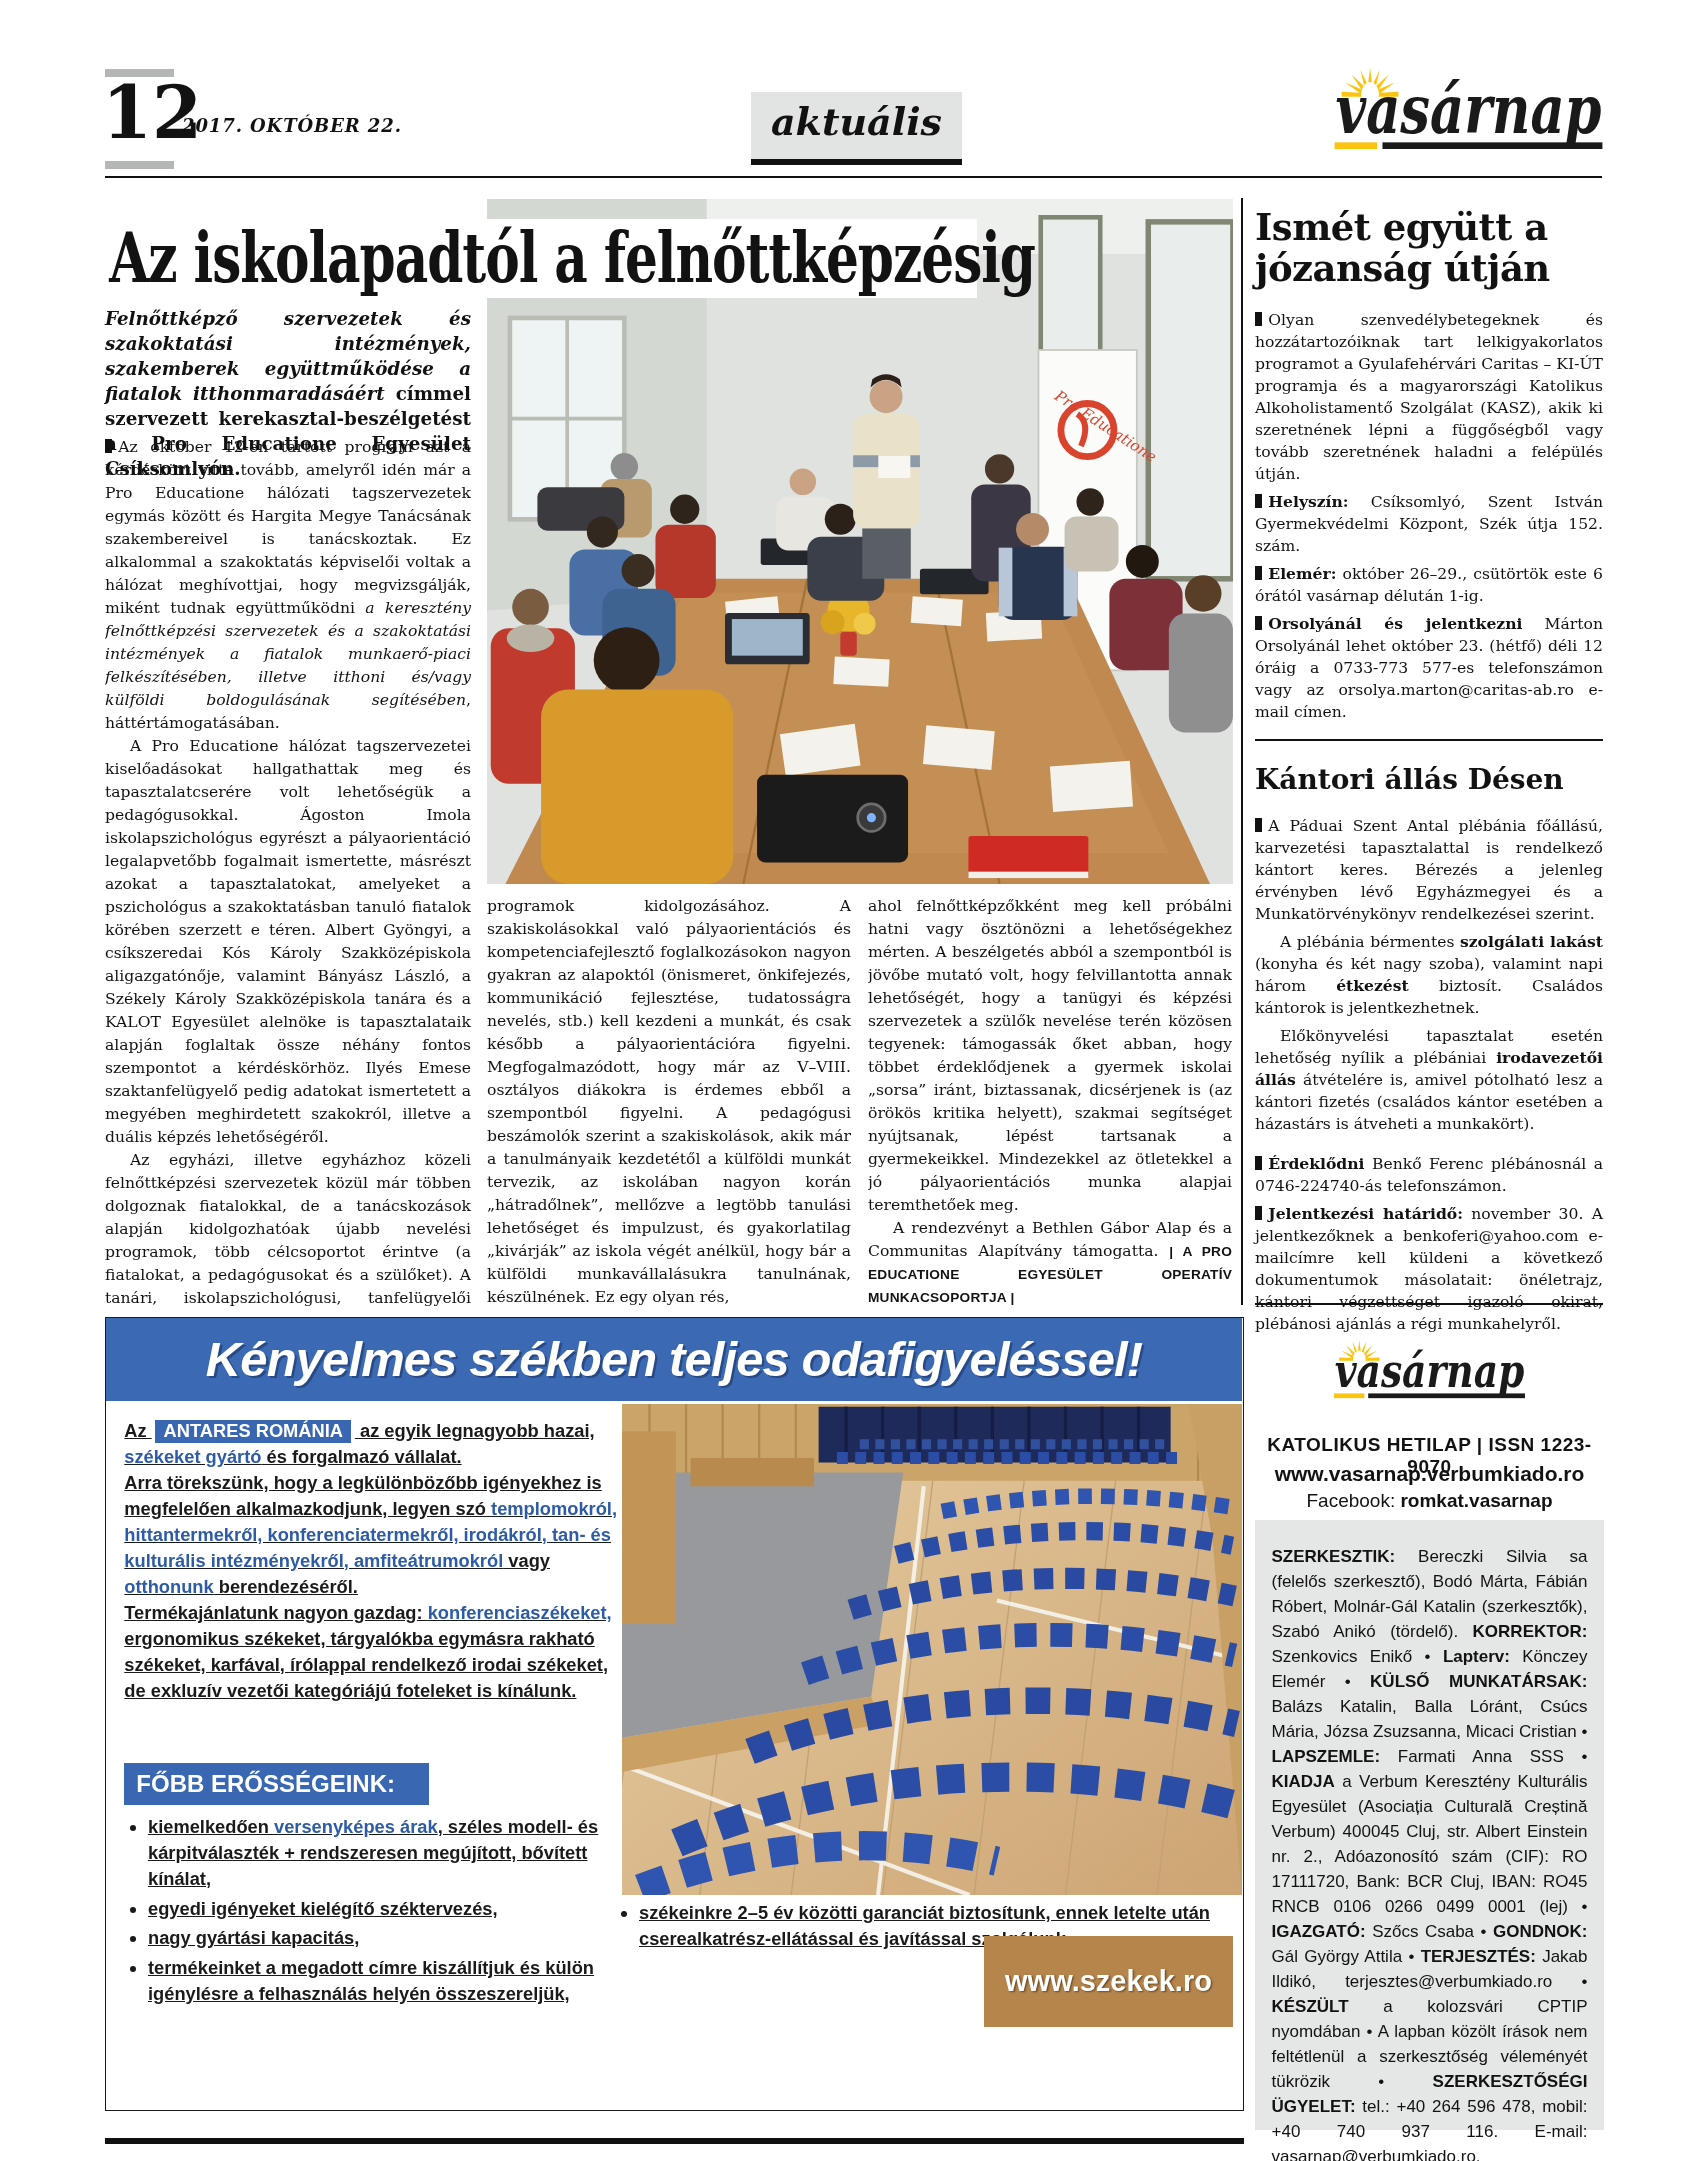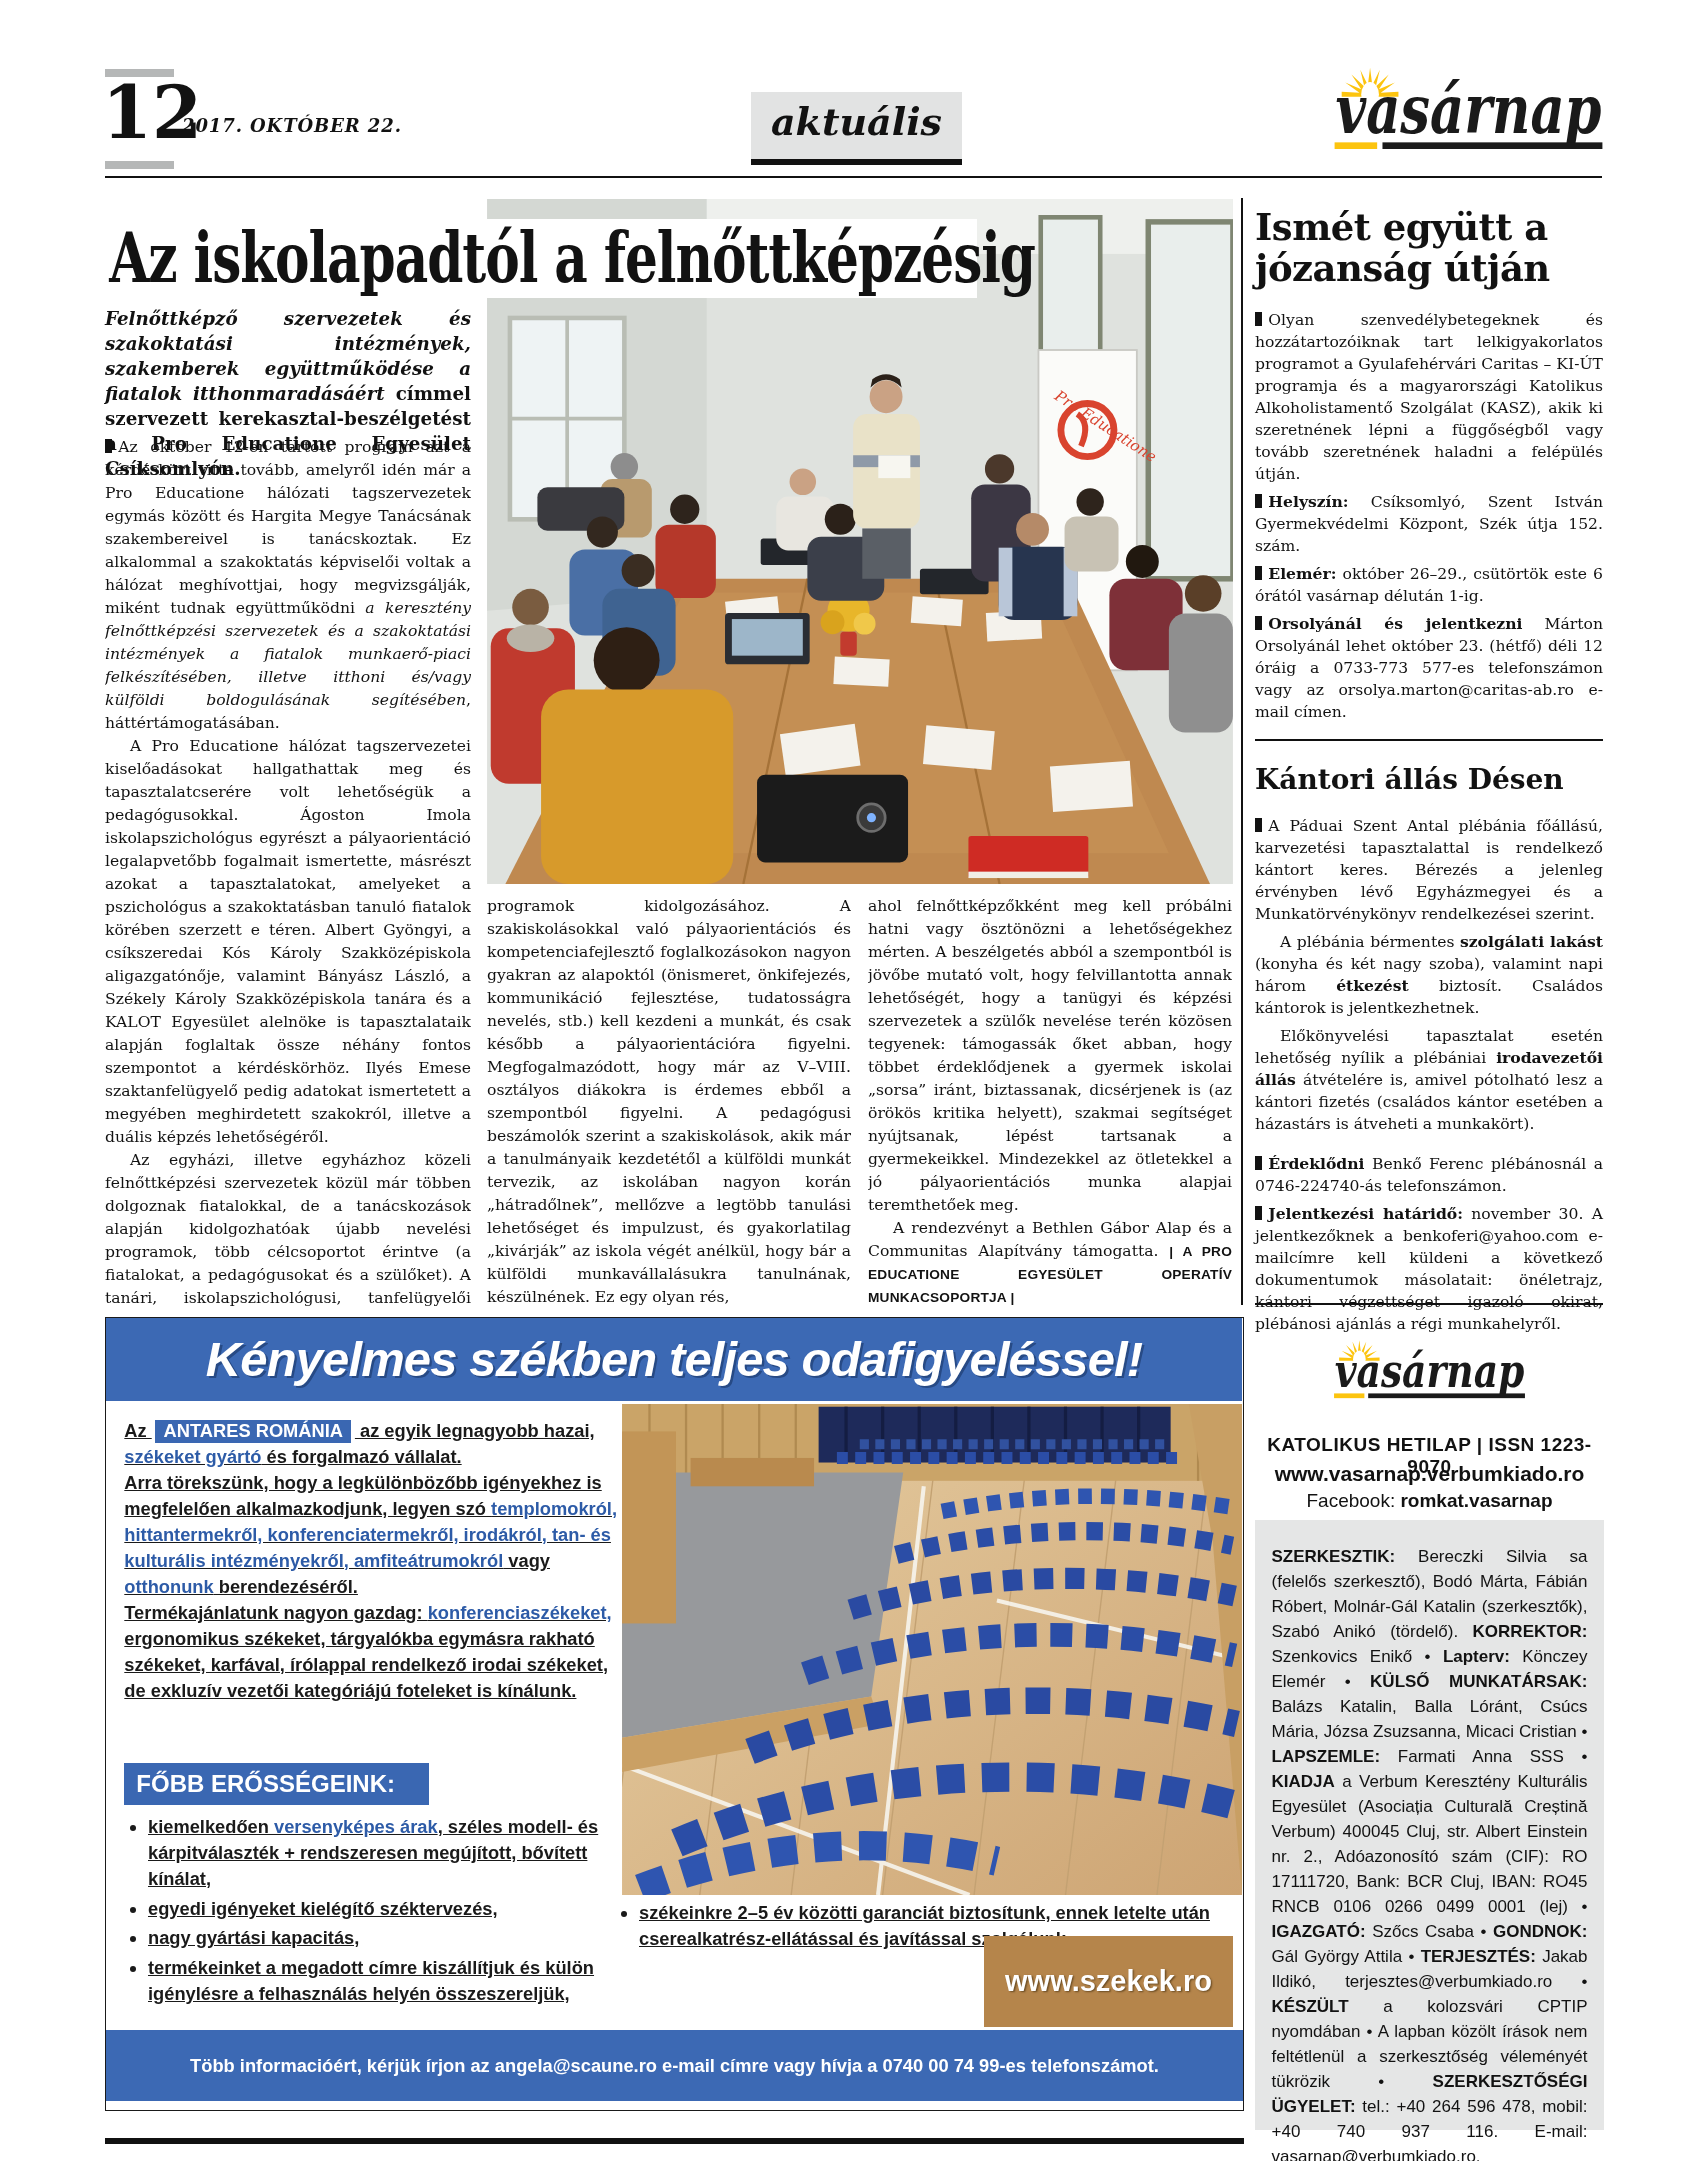--- a/index.html
+++ b/index.html
@@ -317,23 +317,20 @@
     </div>
 
     <ul class="adlist ad-text abs" style="left:513px;top:582px;width:604px;">
       <li><span>székeinkre 2–5 év közötti garanciát biztosítunk, ennek letelte után cserealkatrész-ellátással és javítással szolgálunk.</span></li>
     </ul>
 
     <div class="abs web-box" style="left:878px;top:618px;width:249px;height:91px;">
       <span>www.szekek.ro</span>
     </div>
 
-    <div class="abs contact-bar" style="left:0;top:712px;width:1137px;height:71px;">
-      <span>Több informacióért, kérjük írjon az angela@scaune.ro e-mail címre vagy hívja a 0740 00 74 99-es telefonszámot.</span>
-    </div>
   </div>
 
   <div class="abs hrule" style="left:105px;top:2138px;width:1139px;height:6.4px;"></div>
 
   <div class="abs" style="left:1255px;top:1334px;width:349px;text-align:center;">
     <svg width="197" height="67" viewBox="0 0 620 212">
       <use href="#sunburst" transform="translate(18,0)"></use>
       <text x="10" y="168" font-family="DejaVu Serif, serif" font-size="150" font-weight="bold" font-style="italic" fill="#1a1a1a" textLength="600" lengthAdjust="spacingAndGlyphs">vasárnap</text>
       <rect x="8" y="188" width="96" height="15" fill="#fcc40f"></rect>
       <rect x="116" y="188" width="496" height="15" fill="#1a1a1a"></rect>

